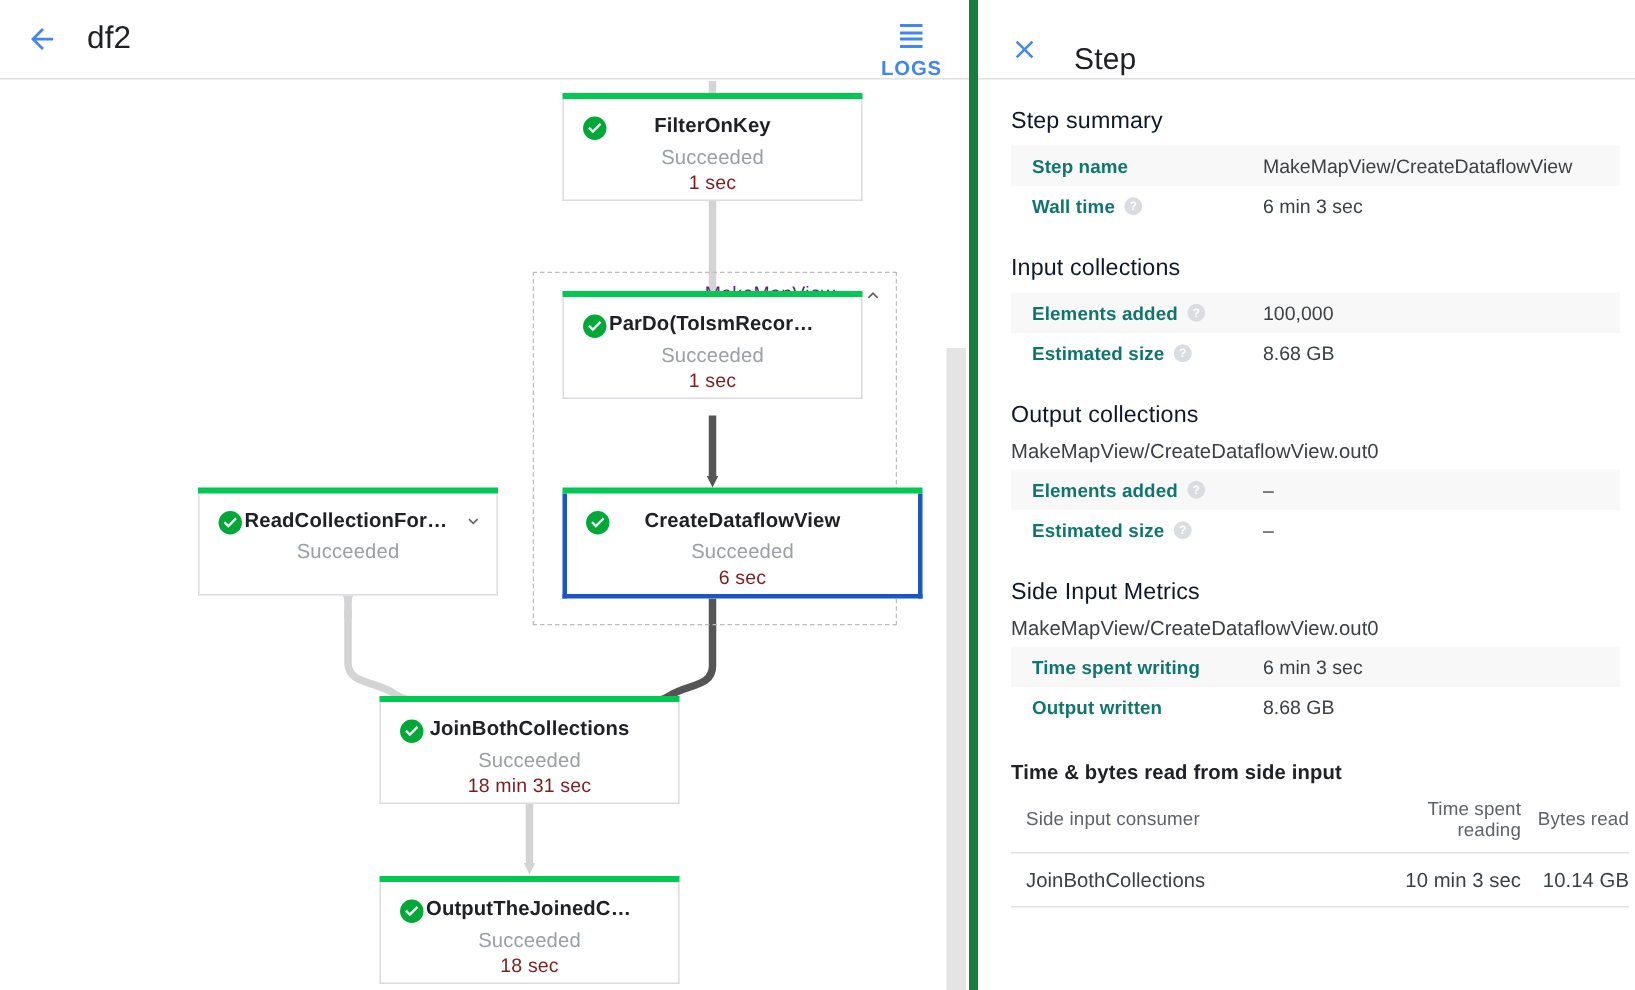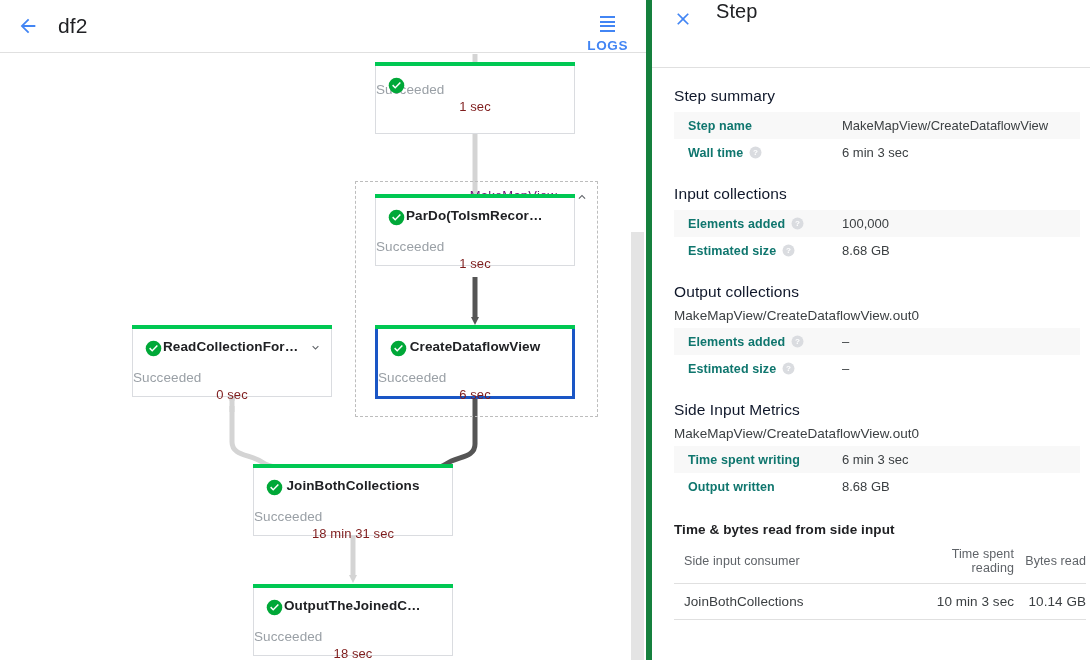--- a/index.html
+++ b/index.html
@@ -133,23 +133,24 @@
     font-weight: 700;
     color: #202124;
     margin-top: 10px;
     padding: 0 30px;
     white-space: nowrap;
     overflow: hidden;
     text-overflow: ellipsis;
     letter-spacing: .1px;
   }
   .node-status {
+    text-align: center;
     font-size: 13.5px;
     color: #9aa0a6;
-    margin-top: 16px;
+    margin-top: 6px;
     letter-spacing: .1px;
   }
   .node-time {
     text-align: center;
     font-size: 13px;
     color: #7f1d1d;
     margin-top: 2px;
     letter-spacing: .1px;
   }
 
@@ -171,24 +172,24 @@
   
   #right-pane {
     position: relative;
     width: 438px;
     height: 660px;
     background: #ffffff;
     overflow: hidden;
   }
   #right-header {
     position: relative;
-    height: 68px;
+    height: 53px;
     border-bottom: 1px solid #e0e0e0;
     display: flex;
-    align-items: flex-start;
+    align-items: flex-end;
   }
   #close-button {
     width: 38px; height: 38px;
     margin-left: 12px;
     display: flex; align-items: center; justify-content: center;
     border-radius: 50%;
     cursor: pointer;
   }
   #panel-title {
     margin-left: 14px;
@@ -344,55 +345,55 @@
         </svg>
       </div>
 
       <div id="nodes-layer">
           <div class="node" style="left: 375px; top: 12px; width: 200px; height: 68px;">
             <div class="topbar"></div>
             <svg class="node-check" viewBox="0 0 24 24">
               <circle cx="12" cy="12" r="11" fill="#00a838"></circle>
               <path d="M10.2 16.6L5.8 12.2l1.5-1.5 2.9 2.9 6.5-6.5 1.5 1.5z" fill="#ffffff"></path>
             </svg>
+            <div class="node-title">FilterOnKey</div>
             <div class="node-status">Succeeded</div>
             <div class="node-time">1 sec</div>
           </div>
           <div class="node" style="left: 375px; top: 144px; width: 200px; height: 68px;">
             <div class="topbar"></div>
             <svg class="node-check" viewBox="0 0 24 24">
               <circle cx="12" cy="12" r="11" fill="#00a838"></circle>
               <path d="M10.2 16.6L5.8 12.2l1.5-1.5 2.9 2.9 6.5-6.5 1.5 1.5z" fill="#ffffff"></path>
             </svg>
             <div class="node-title">ParDo(ToIsmRecordFor…</div>
             <div class="node-status">Succeeded</div>
             <div class="node-time">1 sec</div>
           </div>
-          <div class="node selected" style="left: 375px; top: 275px; width: 200px; height: 70px;">
+          <div class="node selected" style="left: 375px; top: 275px; width: 240px; height: 70px;">
             <div class="topbar"></div>
             <svg class="node-check" viewBox="0 0 24 24">
               <circle cx="12" cy="12" r="11" fill="#00a838"></circle>
               <path d="M10.2 16.6L5.8 12.2l1.5-1.5 2.9 2.9 6.5-6.5 1.5 1.5z" fill="#ffffff"></path>
             </svg>
             <div class="node-title">CreateDataflowView</div>
             <div class="node-status">Succeeded</div>
             <div class="node-time">6 sec</div>
           </div>
           <div class="node" style="left: 132px; top: 275px; width: 200px; height: 68px;">
             <div class="topbar"></div>
             <svg class="node-check" viewBox="0 0 24 24">
               <circle cx="12" cy="12" r="11" fill="#00a838"></circle>
               <path d="M10.2 16.6L5.8 12.2l1.5-1.5 2.9 2.9 6.5-6.5 1.5 1.5z" fill="#ffffff"></path>
             </svg>
             <svg class="node-chevron" viewBox="0 0 24 24">
               <path d="M7.4 8.6L12 13.2l4.6-4.6L18 10l-6 6-6-6z" fill="#5f6368"></path>
             </svg>
             <div class="node-title">ReadCollectionForJoin</div>
             <div class="node-status">Succeeded</div>
-            <div class="node-time">0 sec</div>
           </div>
           <div class="node" style="left: 253px; top: 414px; width: 200px; height: 68px;">
             <div class="topbar"></div>
             <svg class="node-check" viewBox="0 0 24 24">
               <circle cx="12" cy="12" r="11" fill="#00a838"></circle>
               <path d="M10.2 16.6L5.8 12.2l1.5-1.5 2.9 2.9 6.5-6.5 1.5 1.5z" fill="#ffffff"></path>
             </svg>
             <div class="node-title">JoinBothCollections</div>
             <div class="node-status">Succeeded</div>
             <div class="node-time">18 min 31 sec</div>

